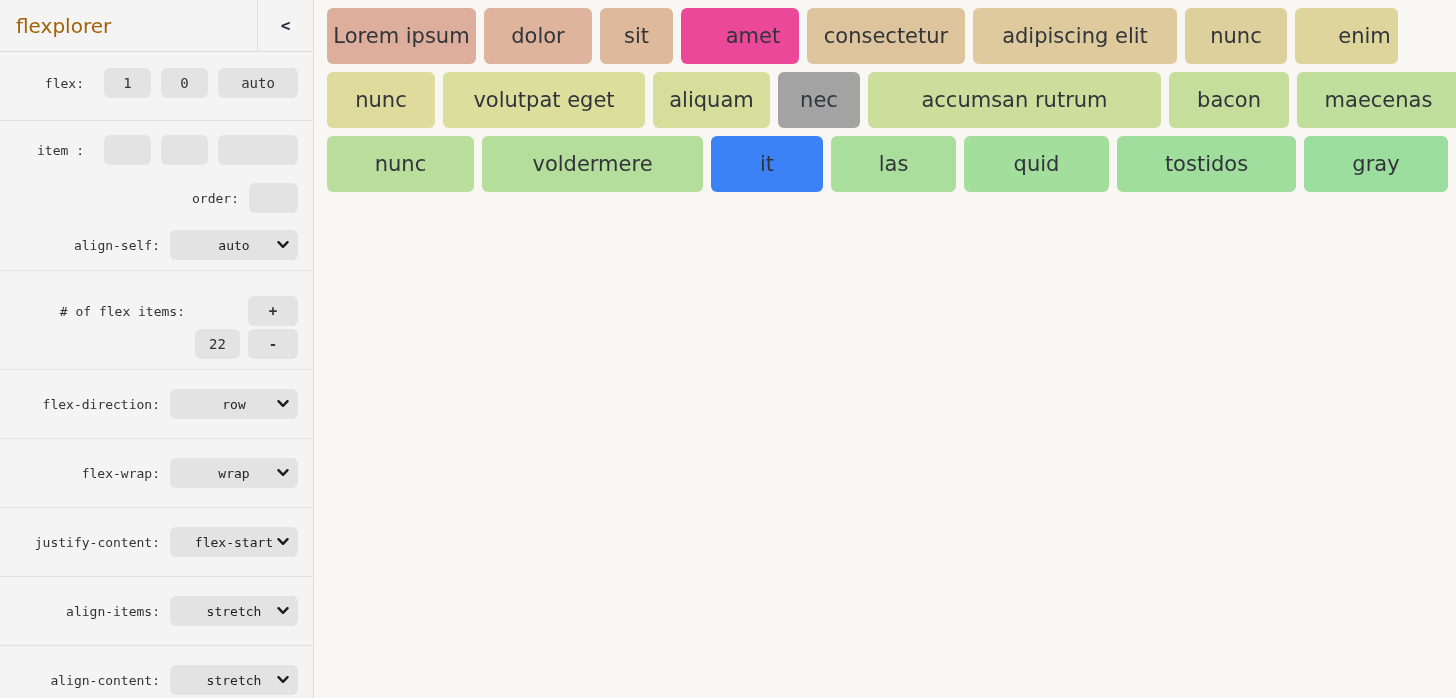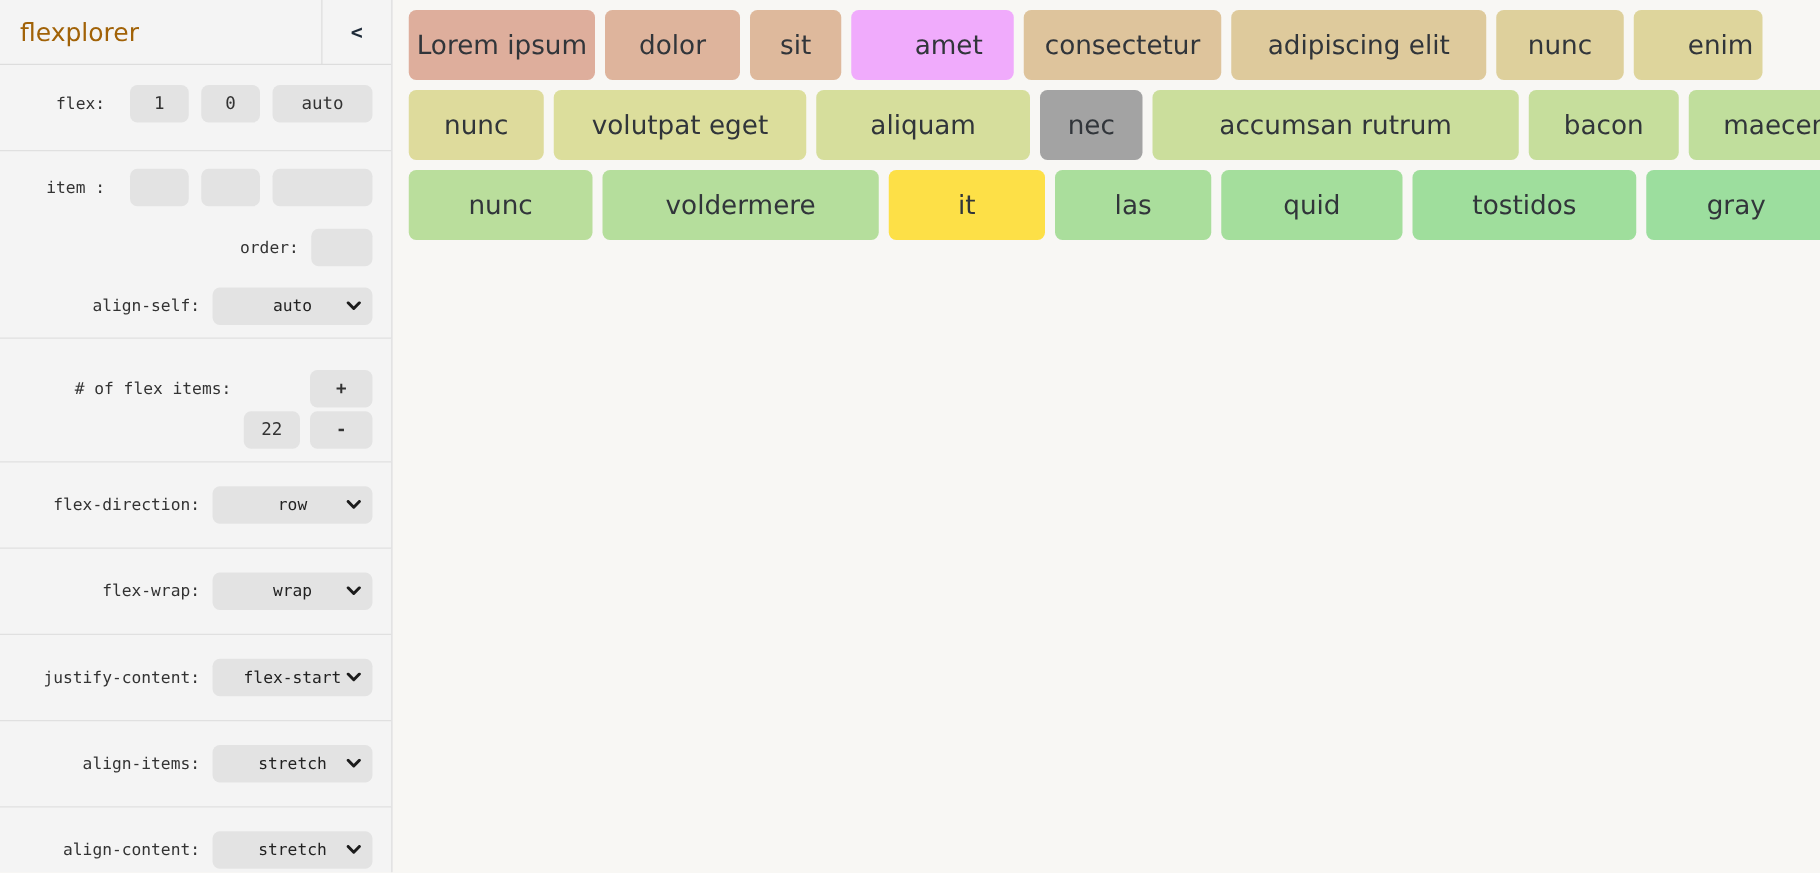--- a/index.html
+++ b/index.html
@@ -208,38 +208,38 @@
 </div>
 
 </div>
 
 <div id="main">
   <div id="canvas">
       <div class="flex-line">
         <div class="flex-item" style="background: rgb(222, 174, 156); width: 149px;">Lorem ipsum</div>
         <div class="flex-item" style="background: rgb(222, 180, 156); width: 108px;">dolor</div>
         <div class="flex-item" style="background: rgb(222, 185, 156); width: 73px;">sit</div>
-        <div class="flex-item" style="background: #f0abfc; width: 130px; padding-left: 26px;">amet</div>
+        <div class="flex-item" style="background: #ec4899; width: 118px; padding-left: 26px;">amet</div>
         <div class="flex-item" style="background: rgb(222, 196, 156); width: 158px;">consectetur</div>
         <div class="flex-item" style="background: rgb(222, 202, 156); width: 204px;">adipiscing elit</div>
         <div class="flex-item" style="background: rgb(222, 208, 156); width: 102px;">nunc</div>
         <div class="flex-item" style="background: rgb(222, 213, 156); width: 103px; padding-left: 36px;">enim</div>
       </div>
       <div class="flex-line">
         <div class="flex-item" style="background: rgb(222, 219, 156); width: 108px;">nunc</div>
         <div class="flex-item" style="background: rgb(220, 222, 156); width: 202px;">volutpat eget</div>
-        <div class="flex-item" style="background: rgb(214, 222, 156); width: 171px;">aliquam</div>
+        <div class="flex-item" style="background: rgb(214, 222, 156); width: 117px;">aliquam</div>
         <div class="flex-item" style="background: #a3a3a3; width: 82px;">nec</div>
         <div class="flex-item" style="background: rgb(203, 222, 156); width: 293px;">accumsan rutrum</div>
         <div class="flex-item" style="background: rgb(198, 222, 156); width: 120px;">bacon</div>
         <div class="flex-item" style="background: rgb(192, 222, 156); width: 163px;">maecenas</div>
       </div>
       <div class="flex-line">
         <div class="flex-item" style="background: rgb(186, 222, 156); width: 147px;">nunc</div>
         <div class="flex-item" style="background: rgb(181, 222, 156); width: 221px;">voldermere</div>
-        <div class="flex-item" style="background: #fde047; width: 125px;">it</div>
+        <div class="flex-item" style="background: #3b82f6; width: 112px;">it</div>
         <div class="flex-item" style="background: rgb(170, 222, 156); width: 125px;">las</div>
         <div class="flex-item" style="background: rgb(164, 222, 156); width: 145px;">quid</div>
         <div class="flex-item" style="background: rgb(159, 222, 156); width: 179px;">tostidos</div>
         <div class="flex-item" style="background: rgb(156, 222, 158); width: 144px;">gray</div>
       </div>
     </div>
 </div>
 
 </body></html>

